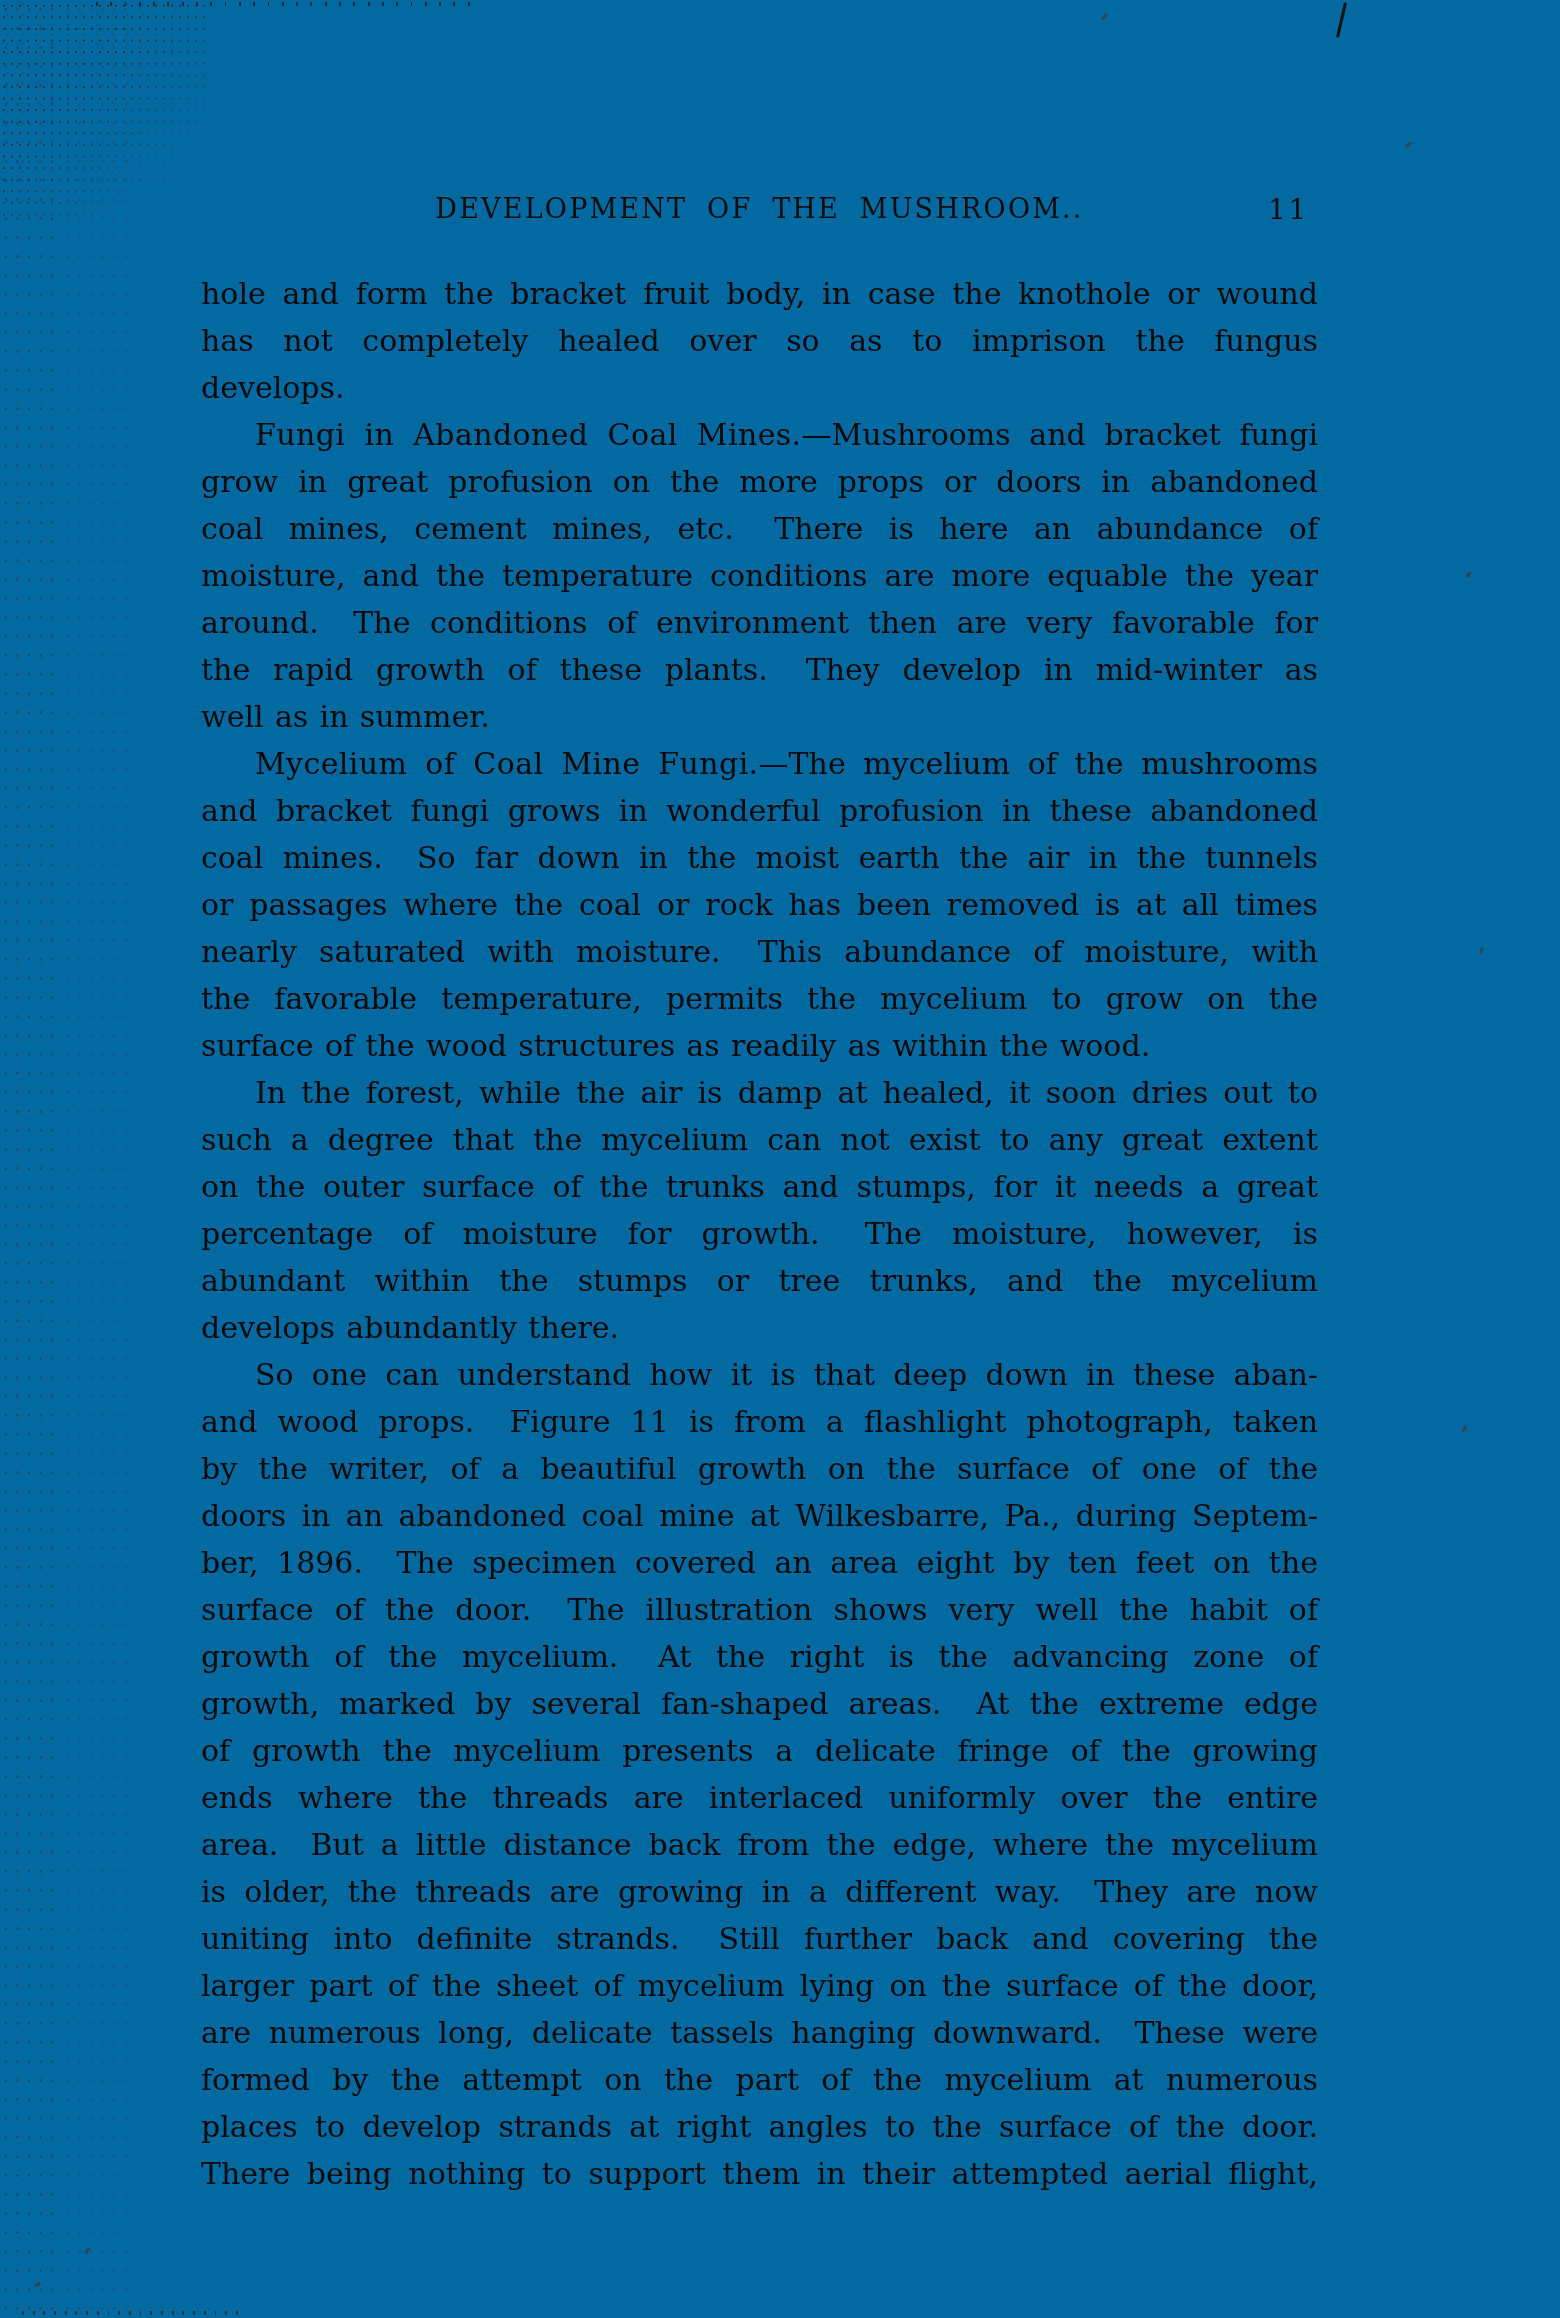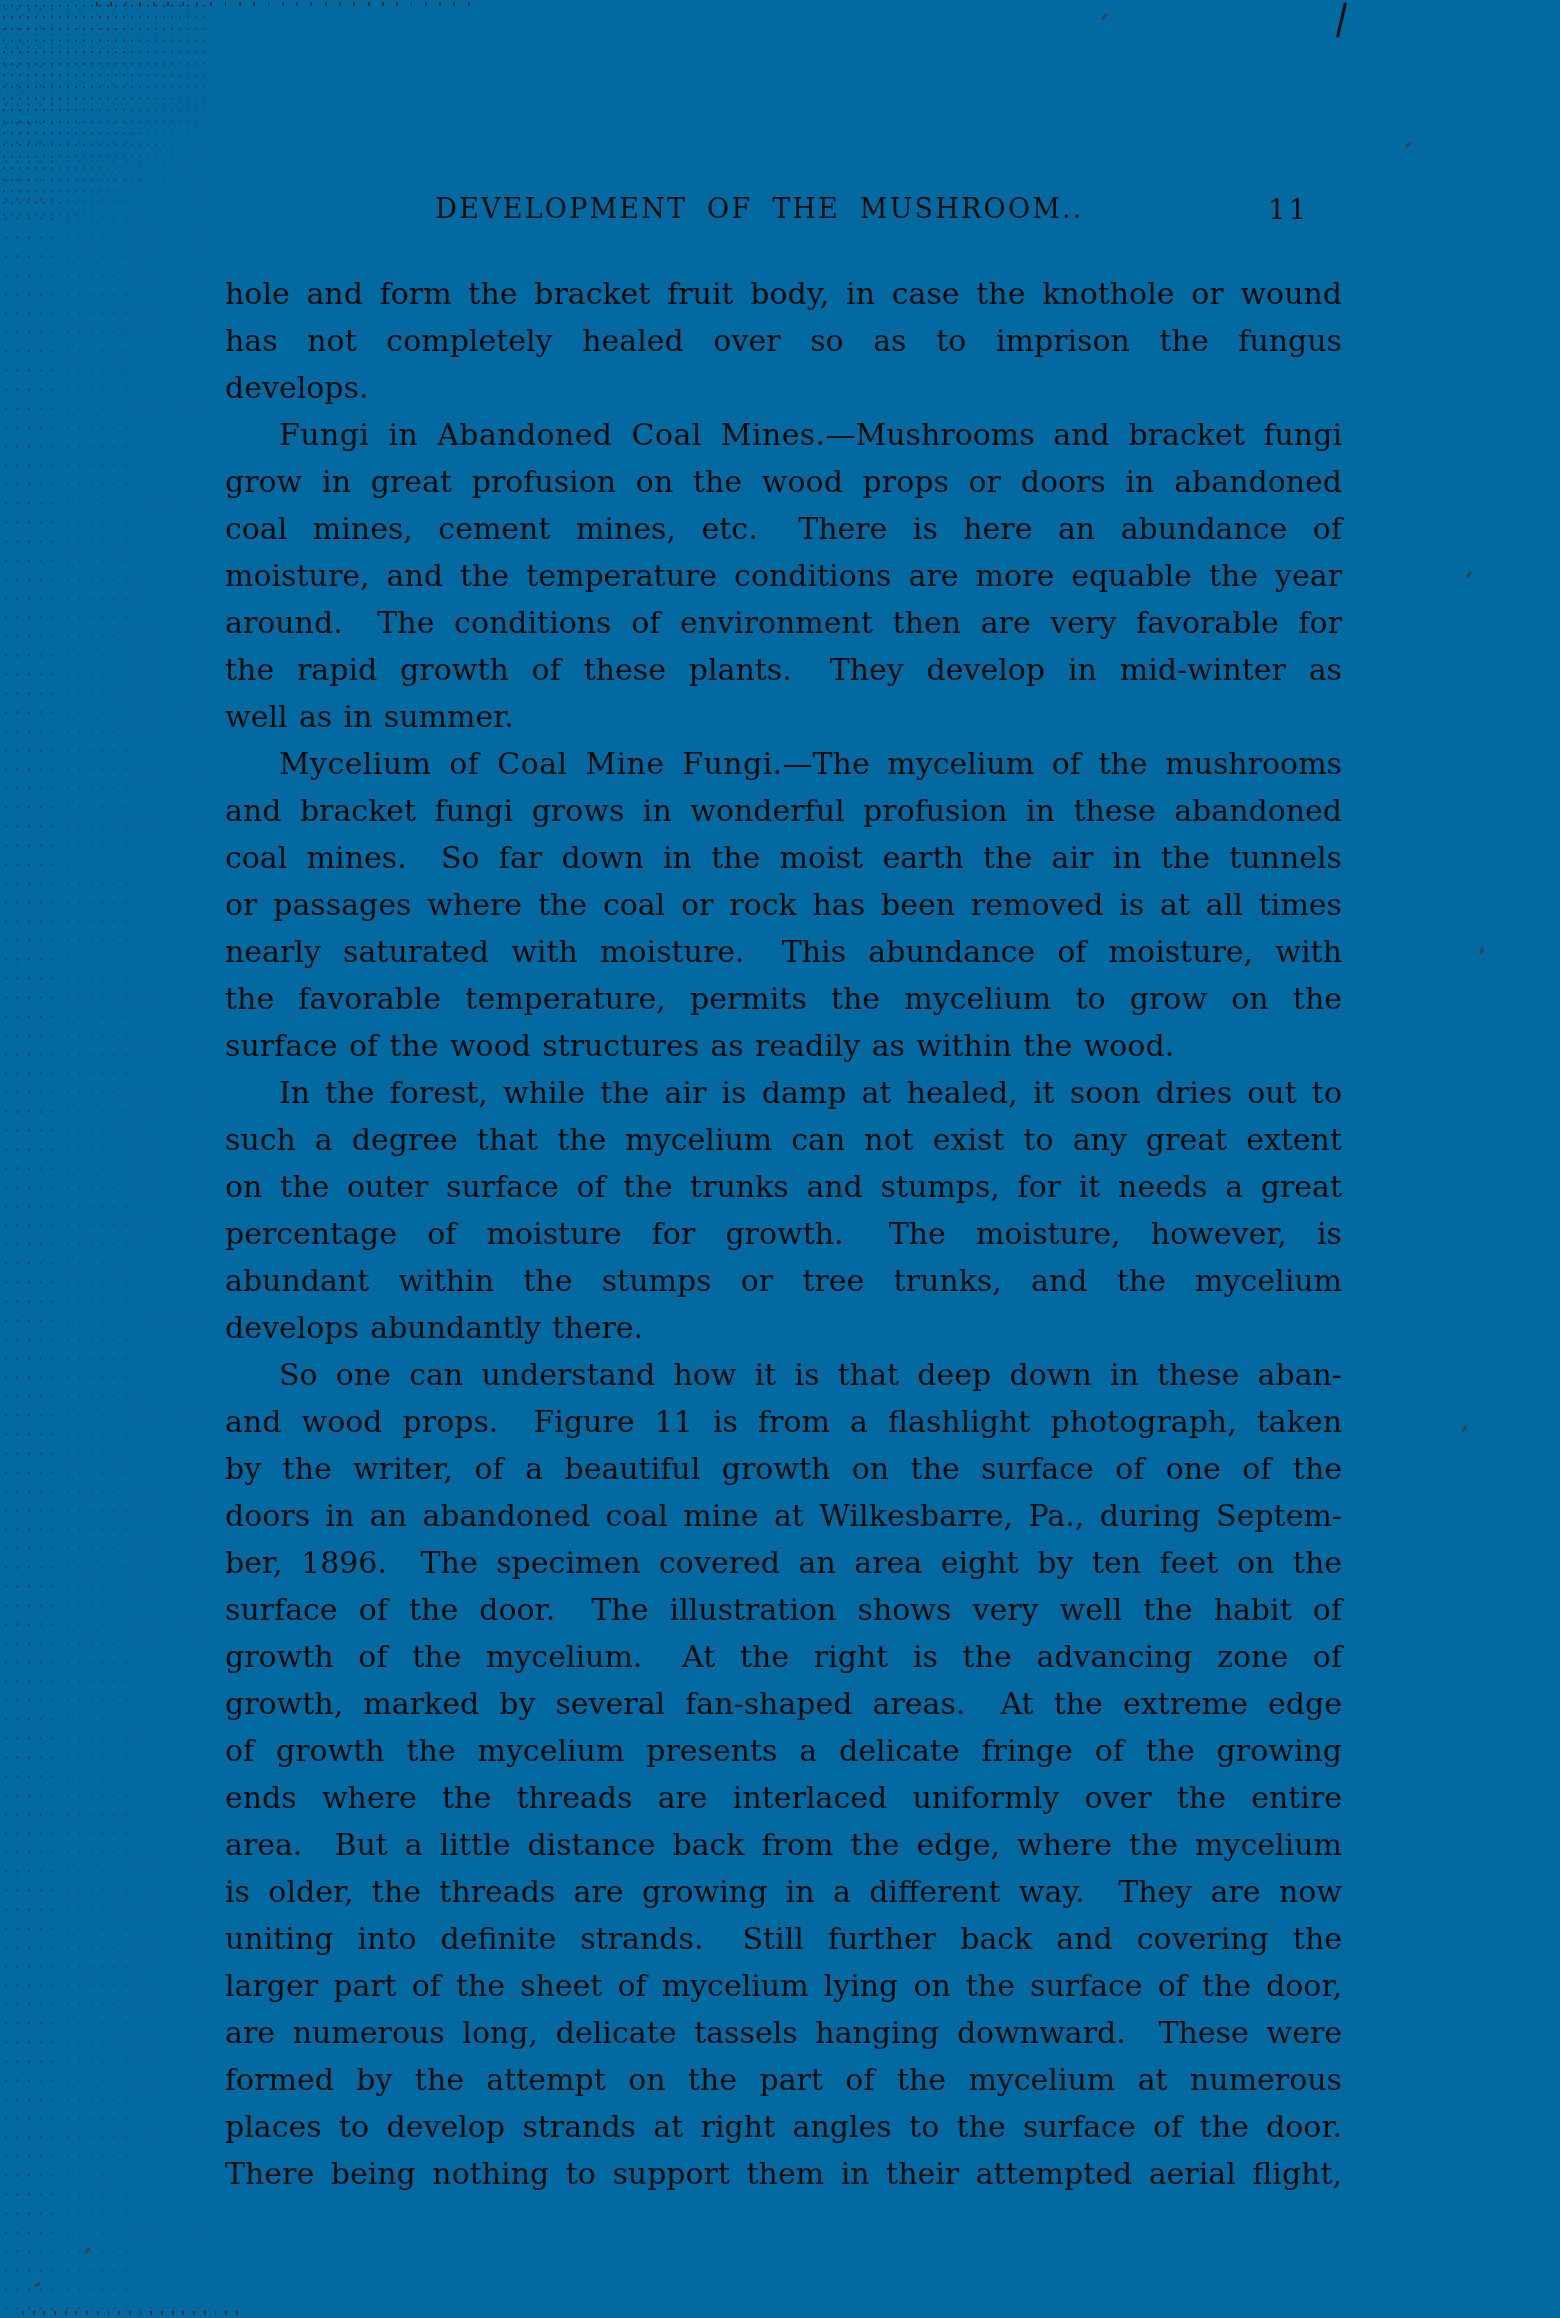--- a/index.html
+++ b/index.html
@@ -68,21 +68,20 @@
     position:absolute; right: 9px; top: 0;
     font-size: 28px; letter-spacing: 2.7px; color:#0d0d0d;text-align:right;
   }
 
   
   #body-text {
     position: absolute;
     left: 201px; top: 270px; width: 1117px;
     font-size: 30px;
     color: #0a0a0a;
-    margin-left: 24px;
   }
   .line {
     height: 47px;
     line-height: 47px;
     white-space: nowrap;        
     text-align: justify;
     text-align-last: justify;
     -moz-text-align-last: justify;
     word-spacing: 1.8px;
   }
@@ -116,21 +115,21 @@
   <div id="running-head">
     <div id="running-head-title">DEVELOPMENT OF THE MUSHROOM..</div>
     <div id="page-number">11</div>
   </div>
 
   <div id="body-text">
       <div class="line"><span>hole and form the bracket fruit body, in case the knothole or wound</span></div>
       <div class="line"><span>has not completely healed over so as to imprison the fungus</span></div>
       <div class="line eop"><span>develops.</span></div>
       <div class="line indent"><span class="run-bold">Fungi in Abandoned Coal Mines.</span><span>—Mushrooms and bracket fungi</span></div>
-      <div class="line"><span>grow in great profusion on the wood props or doors in abandoned</span></div>
+      <div class="line"><span>grow in great profusion on the more props or doors in abandoned</span></div>
       <div class="line"><span>coal mines, cement mines, etc.  There is here an abundance of</span></div>
       <div class="line"><span>moisture, and the temperature conditions are more equable the year</span></div>
       <div class="line"><span>around.  The conditions of environment then are very favorable for</span></div>
       <div class="line"><span>the rapid growth of these plants.  They develop in mid-winter as</span></div>
       <div class="line eop"><span>well as in summer.</span></div>
       <div class="line indent"><span class="run-bold">Mycelium of Coal Mine Fungi.</span><span>—The mycelium of the mushrooms</span></div>
       <div class="line"><span>and bracket fungi grows in wonderful profusion in these abandoned</span></div>
       <div class="line"><span>coal mines.  So far down in the moist earth the air in the tunnels</span></div>
       <div class="line"><span>or passages where the coal or rock has been removed is at all times</span></div>
       <div class="line"><span>nearly saturated with moisture.  This abundance of moisture, with</span></div>

